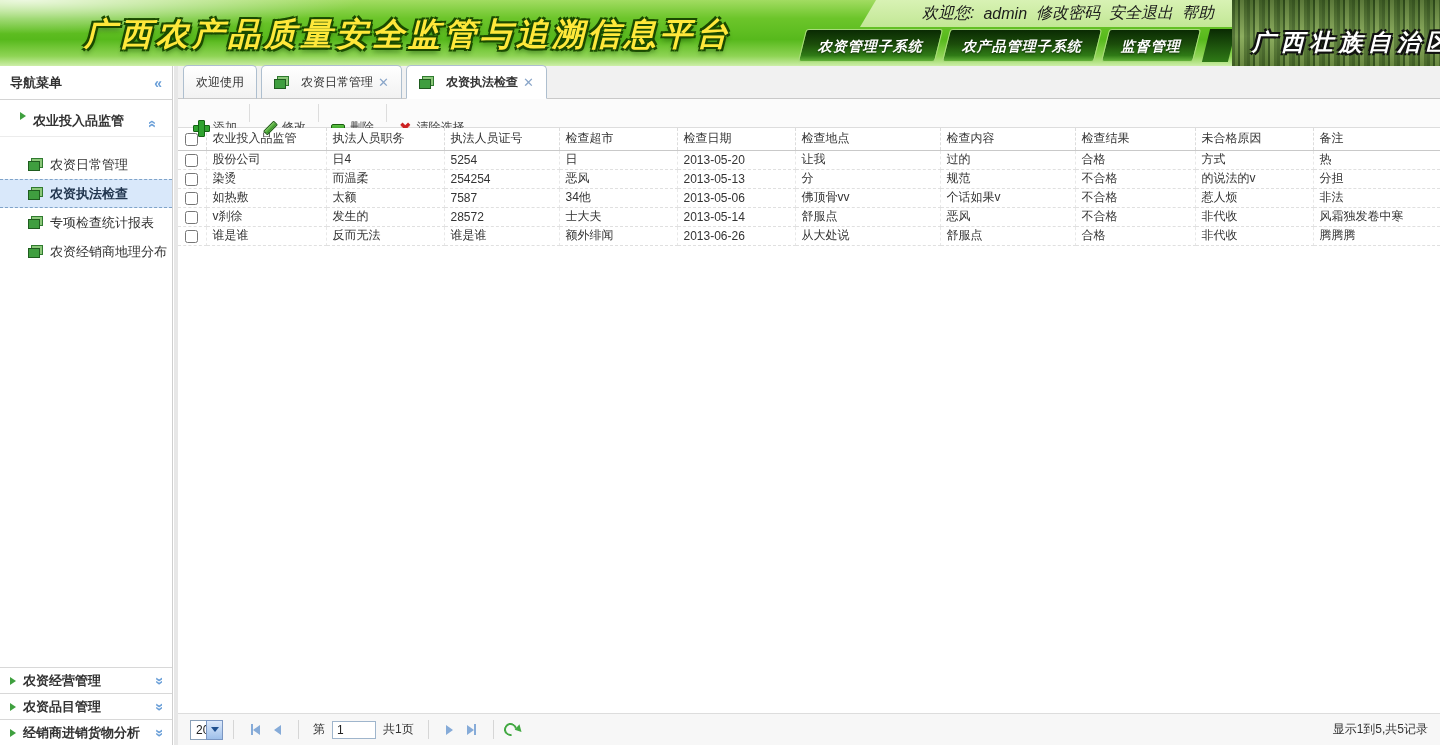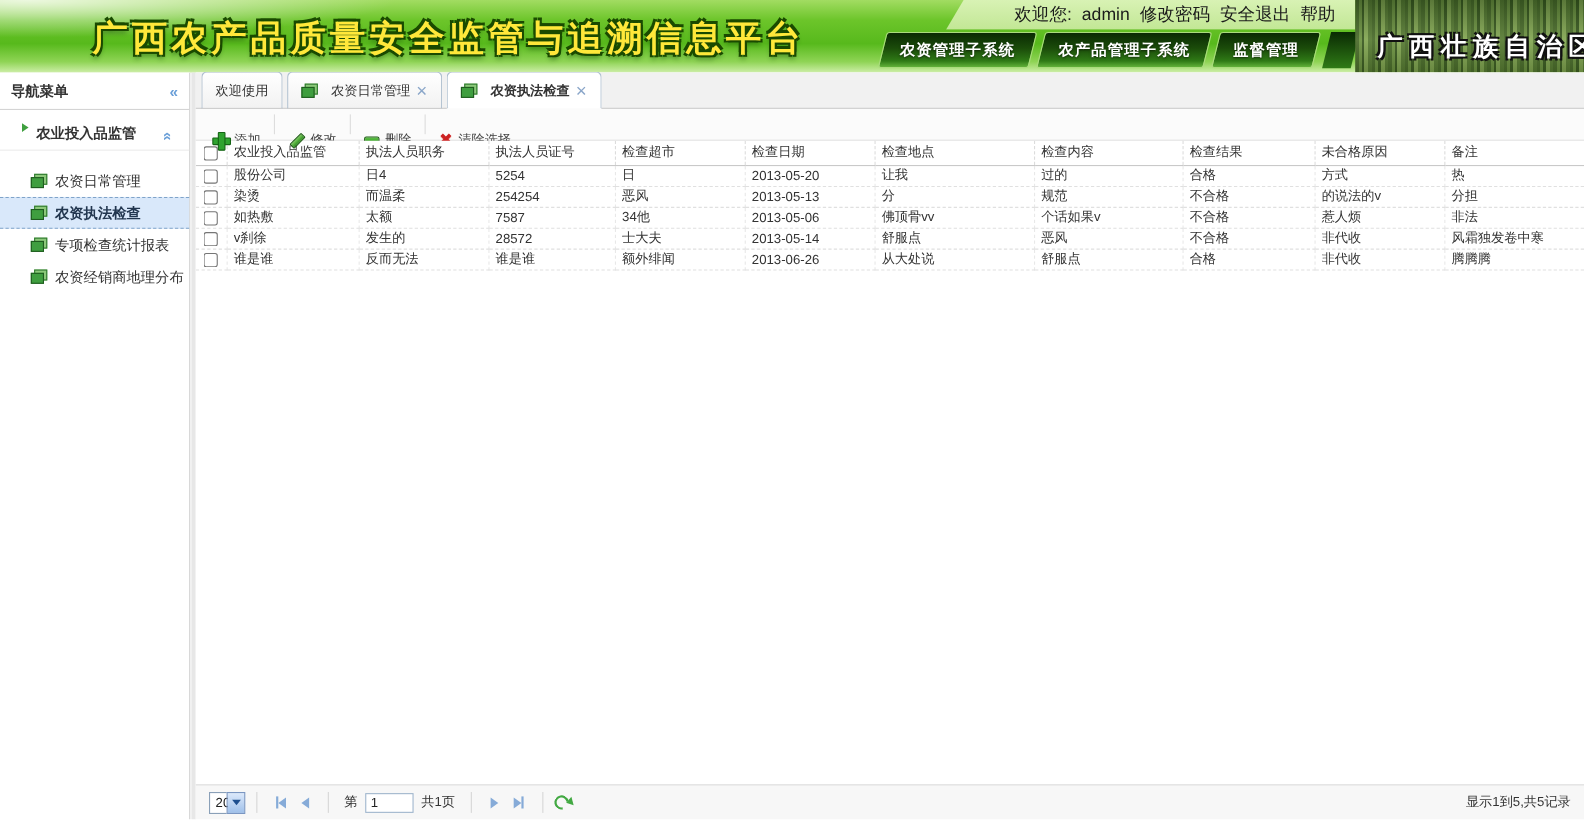--- a/index.html
+++ b/index.html
@@ -2,21 +2,21 @@
 <html><head>
 <meta charset="utf-8">
 <style>
   * { box-sizing: border-box; margin: 0; padding: 0; }
   html,body { width:1440px; height:745px; overflow:hidden;
     font-family:"Liberation Sans","DejaVu Sans",sans-serif; }
   body { position:relative; background:#fff; }
 
   
   .header { position:absolute; left:0; top:0; width:1440px; height:66px;
-    background:linear-gradient(180deg,#a2dc62 0%,#6cc52a 28%,#57b91c 60%,#8fd455 85%,#cdeea8 100%); overflow:hidden; }
+    background:linear-gradient(180deg,#a2dc62 0%,#6cc52a 28%,#57b91c 60%,#8fd455 85%,#cdeea8 100%); overflow:hidden;font-style:italic; }
   .header::before { content:""; position:absolute; left:0; top:0; width:420px; height:40px;
     background:radial-gradient(ellipse at 6% 0%, rgba(255,255,255,.8), rgba(255,255,255,0) 60%); }
   .logo-title { position:absolute; left:84px; top:13px; font-size:32px; font-weight:bold;
     letter-spacing:4px; color:#ffe83a; white-space:nowrap;
     text-shadow:-2px -2px 0 #1a4a00, 2px -2px 0 #1a4a00, -2px 2px 0 #1a4a00, 2px 2px 0 #1a4a00, 0 4px 5px rgba(0,40,0,.45); }
   .welcome-strip { position:absolute; right:208px; top:0; width:372px; height:27px;
     background:linear-gradient(180deg,#d8f2b4,#c2e795); clip-path:polygon(16px 0,100% 0,100% 100%,0 100%);
     display:flex; align-items:center; padding-left:62px; gap:9px; font-size:16px; color:#1b1b1b; white-space:nowrap; }
   .welcome-strip .link { cursor:pointer; }
   .subsys-row { position:absolute; right:208px; top:27px; height:39px; display:flex; align-items:flex-start; padding-top:2px; }
@@ -157,20 +157,37 @@
     </div>
     <div class="menu-item">
       <span class="gicon"></span>
       <span>专项检查统计报表</span>
     </div>
     <div class="menu-item">
       <span class="gicon"></span>
       <span>农资经销商地理分布</span>
     </div>
   </div>
+  <div class="bottom-secs">
+    <div class="bottom-sec">
+      <span class="tri-green"></span>
+      <span>农资经营管理</span>
+      <span class="chev chev-down">«</span>
+    </div>
+    <div class="bottom-sec">
+      <span class="tri-green"></span>
+      <span>农资品目管理</span>
+      <span class="chev chev-down">«</span>
+    </div>
+    <div class="bottom-sec">
+      <span class="tri-green"></span>
+      <span>经销商进销货物分析</span>
+      <span class="chev chev-down">«</span>
+    </div>
+  </div>
 </div>
 
 <div class="gutter"></div>
 
 <div class="main">
   <div class="tabstrip">
     <div class="tab">
       <span>欢迎使用</span>
     </div>
     <div class="tab">

